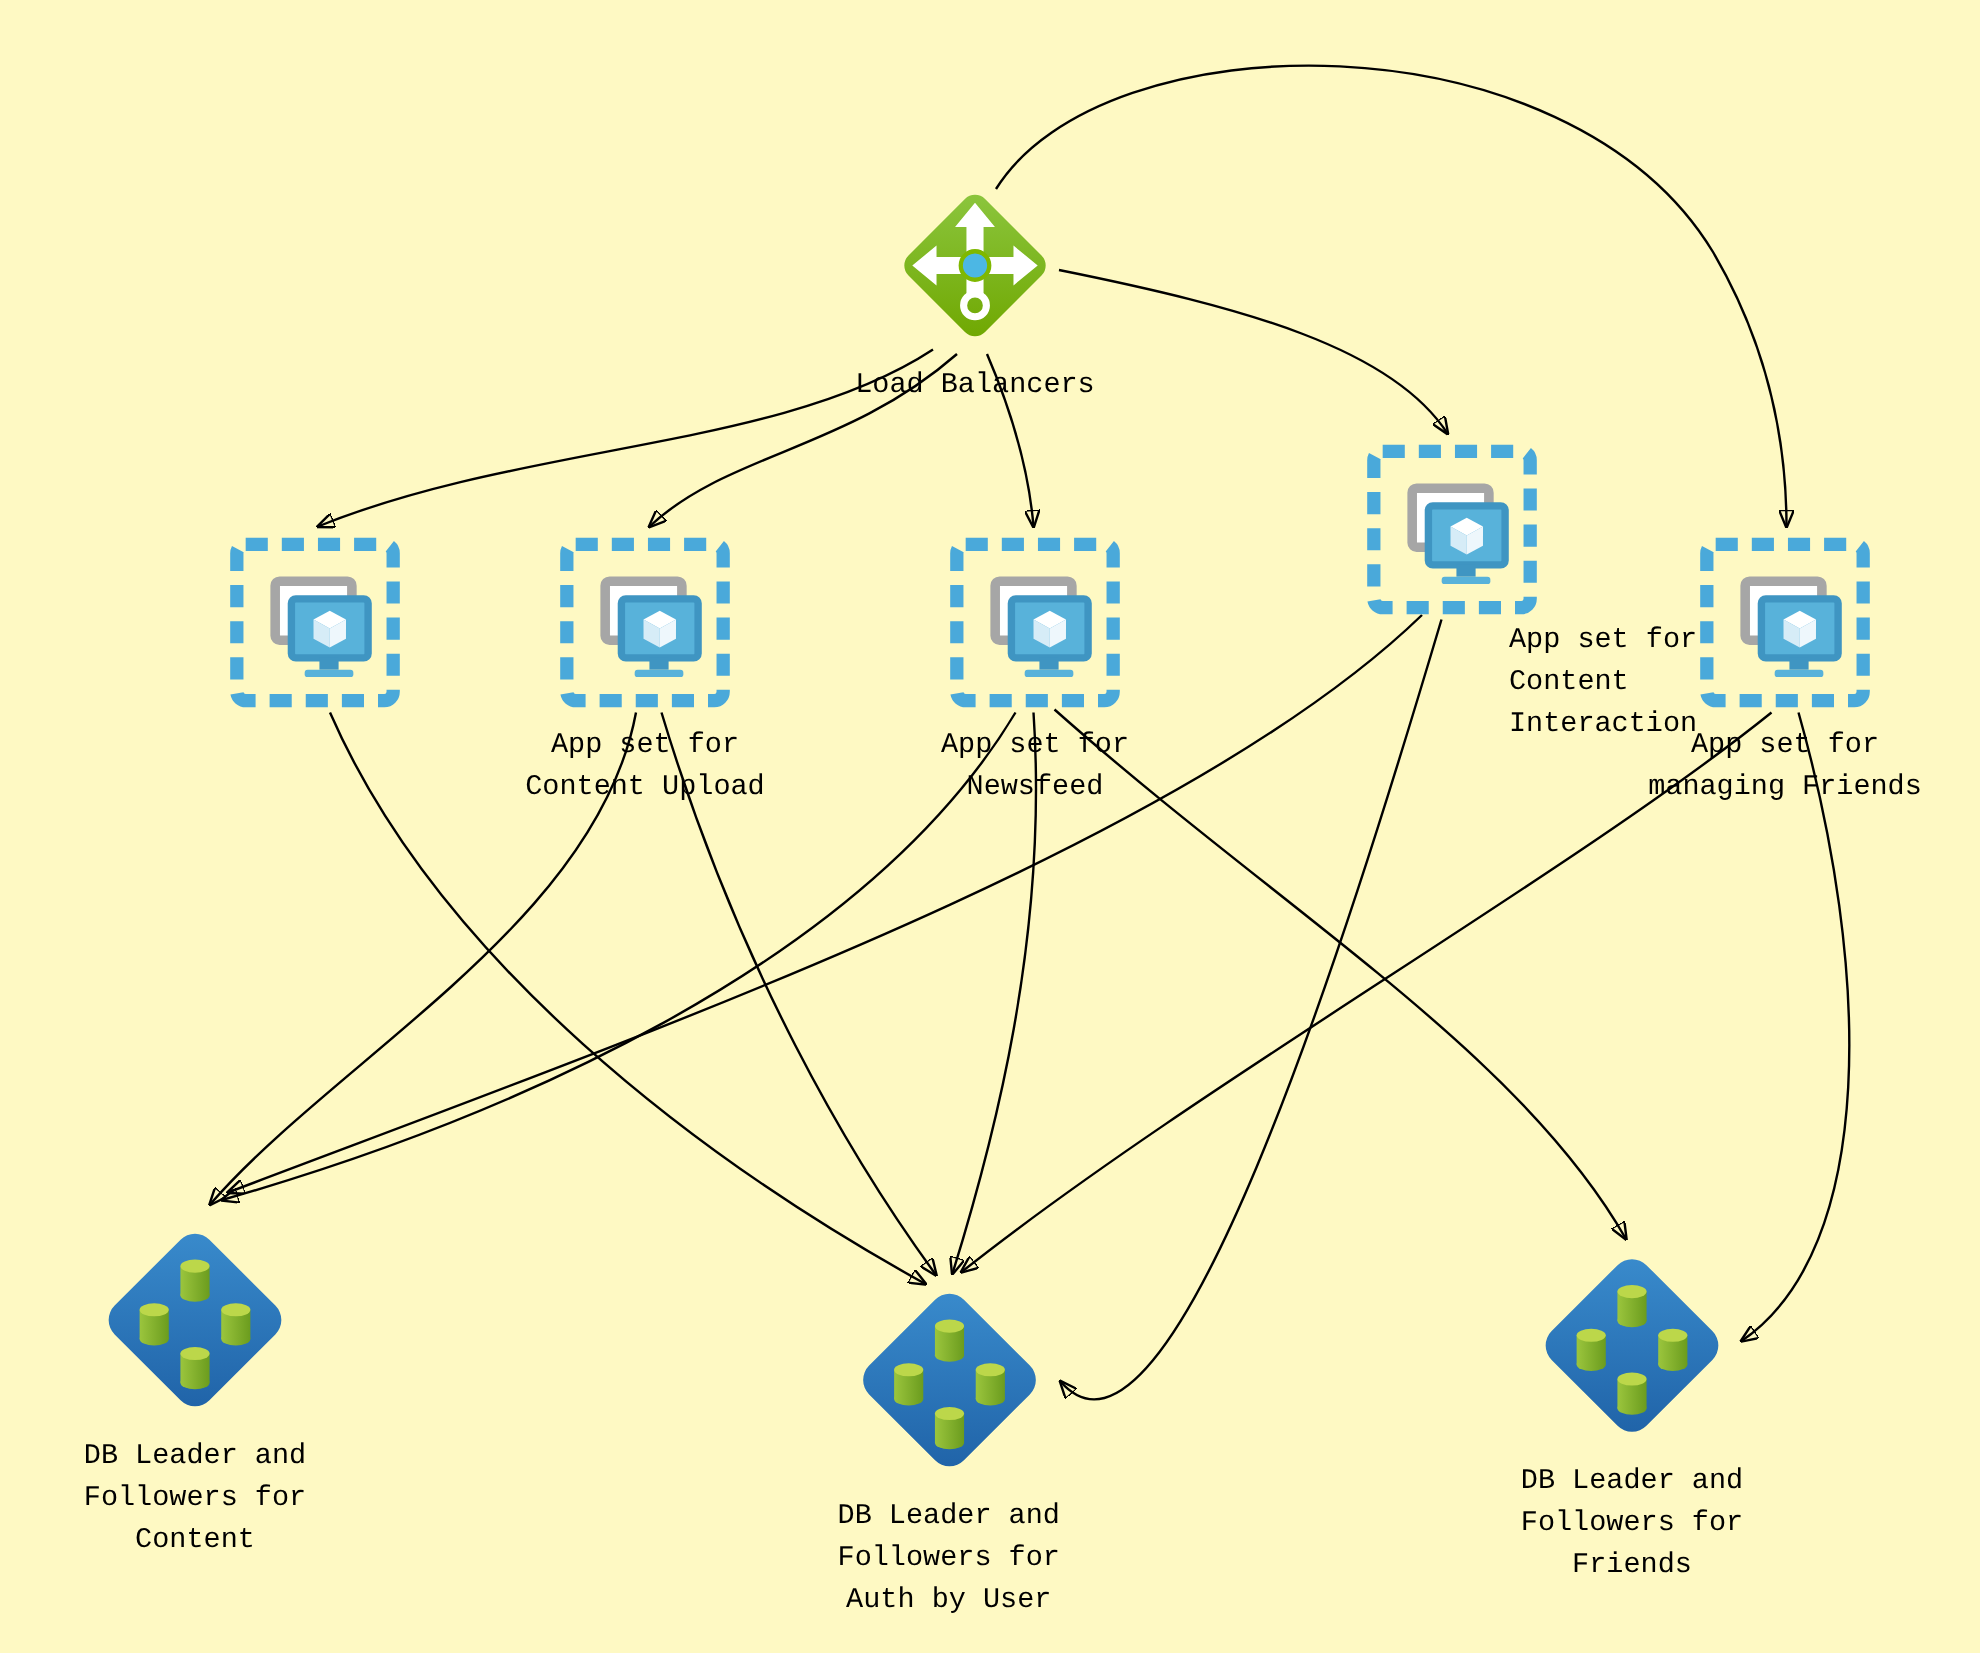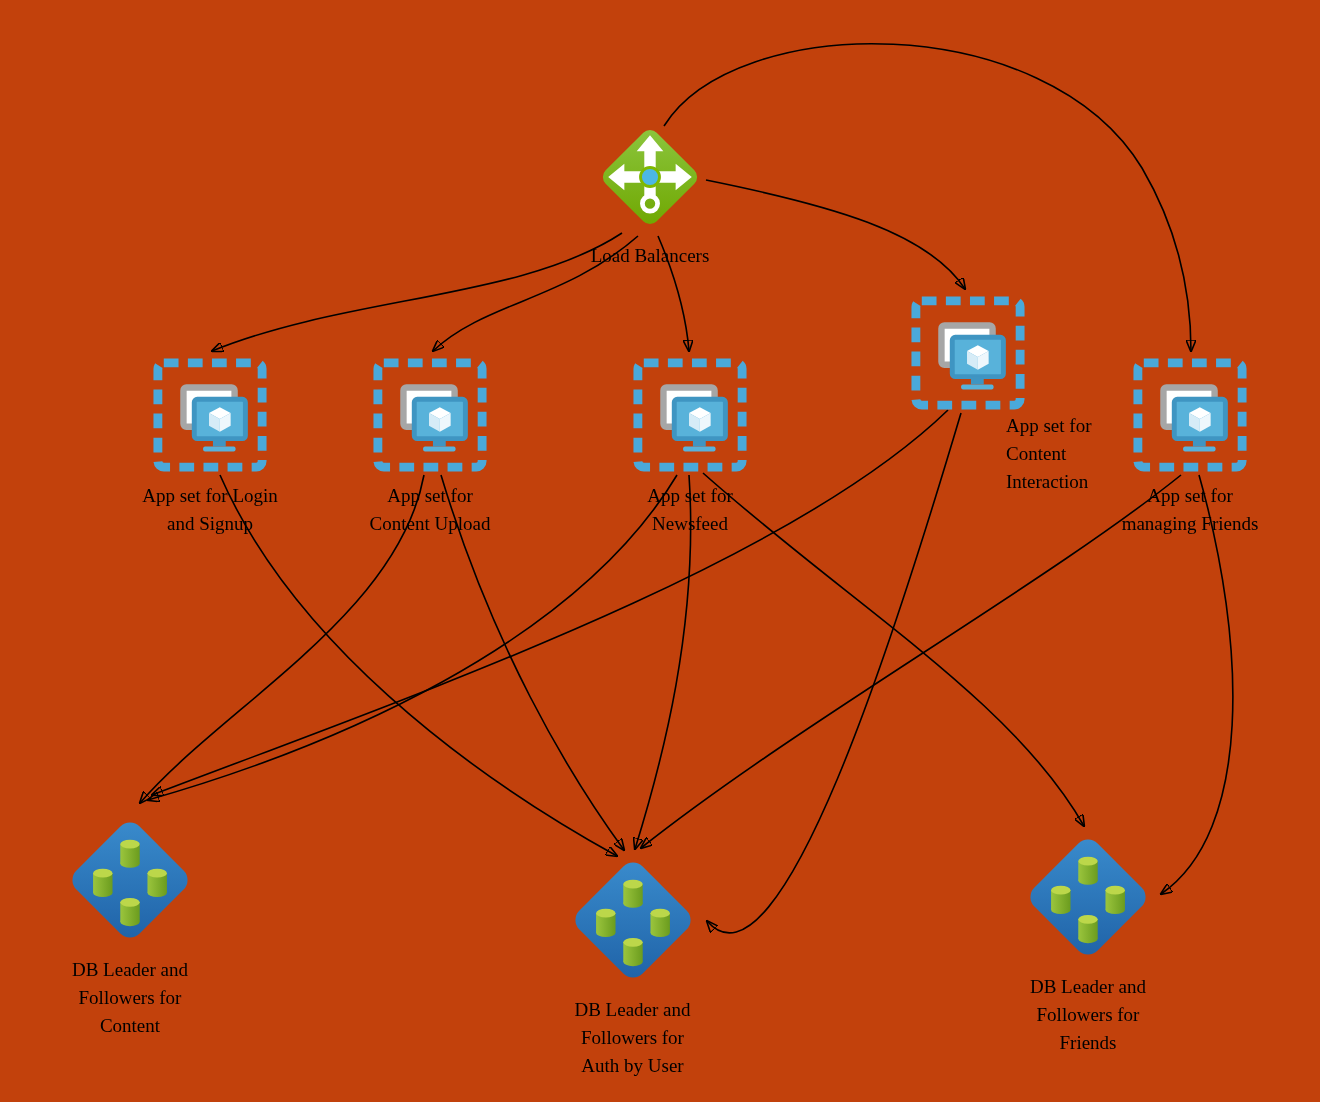--- a/index.html
+++ b/index.html
@@ -1,22 +1,22 @@
 <!DOCTYPE html>
 <html><head>
 <meta charset="utf-8">
 <style>
   html,body{margin:0;padding:0;background:#ffffff;}
   .canvas{
     position:relative;
     width:1320px;height:1102px;
-    font-family:Liberation Serif, serif;
+    font-family:Liberation Mono, monospace;
     color:#000;
     overflow:hidden;
-    background:#c2410c;
+    background:#fef9c3;
   }
   .edges{position:absolute;left:0;top:0;width:1320px;height:1102px;}
   .edges path{fill:none;stroke:#000;stroke-width:1.6px;}
   .node{position:absolute;display:flex;flex-direction:column;align-items:center;}
   .node .icon{display:block;}
   .label{
     white-space:pre-line;
     text-align:center;
     font-size:19px;
     line-height:28px;
@@ -85,22 +85,20 @@
       <rect x="33" y="32" width="52" height="40" rx="3" fill="#ffffff" stroke="#a6a6a6" stroke-width="6.5"></rect>
       <rect x="53" y="72" width="12" height="7" fill="#a6a6a6"></rect>
       <rect x="44" y="79" width="30" height="5" rx="2" fill="#a6a6a6"></rect>
       <rect x="44" y="44" width="52" height="40" rx="3" fill="#58b2da" stroke="#3f95c2" stroke-width="5"></rect>
       <polygon points="70,52 81,58 70,64 59,58" fill="#ffffff"></polygon>
       <polygon points="59,58 70,64 70,77 59,71" fill="#d6ecf7"></polygon>
       <polygon points="81,58 70,64 70,77 81,71" fill="#eef7fc"></polygon>
       <rect x="63" y="84" width="13" height="8" fill="#3f95c2"></rect>
       <rect x="53" y="92" width="33" height="5" rx="2" fill="#58b2da"></rect>
     </svg>
-    <div class="label">App set for Login
-and Signup</div>
   </div>
 
   <div class="node" style="left:305px;top:356px;width:250px;">
     <svg class="icon" width="118" height="118" viewBox="0 0 120 120" xmlns="http://www.w3.org/2000/svg">
       <rect x="7" y="7" width="106" height="106" rx="6" fill="none" stroke="#4aa9da" stroke-width="9" stroke-dasharray="15 9.5"></rect>
       <rect x="33" y="32" width="52" height="40" rx="3" fill="#ffffff" stroke="#a6a6a6" stroke-width="6.5"></rect>
       <rect x="53" y="72" width="12" height="7" fill="#a6a6a6"></rect>
       <rect x="44" y="79" width="30" height="5" rx="2" fill="#a6a6a6"></rect>
       <rect x="44" y="44" width="52" height="40" rx="3" fill="#58b2da" stroke="#3f95c2" stroke-width="5"></rect>
       <polygon points="70,52 81,58 70,64 59,58" fill="#ffffff"></polygon>

